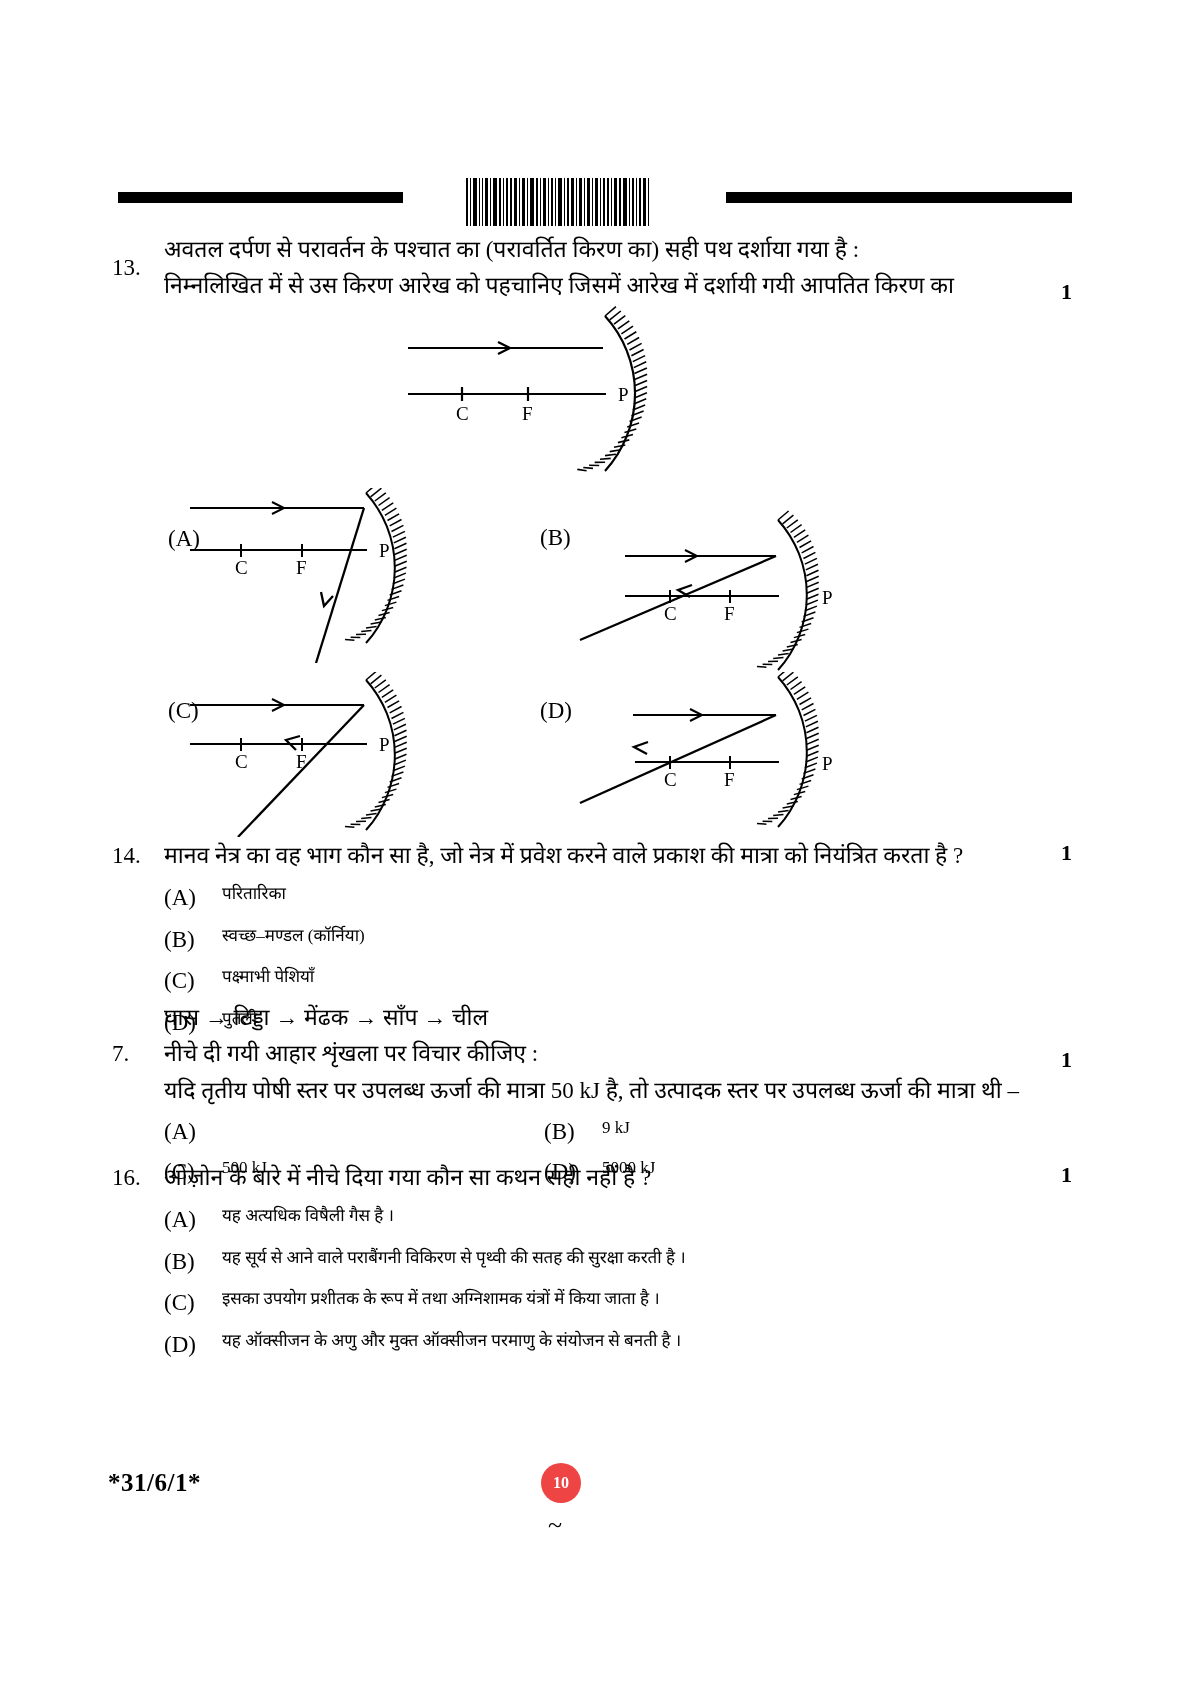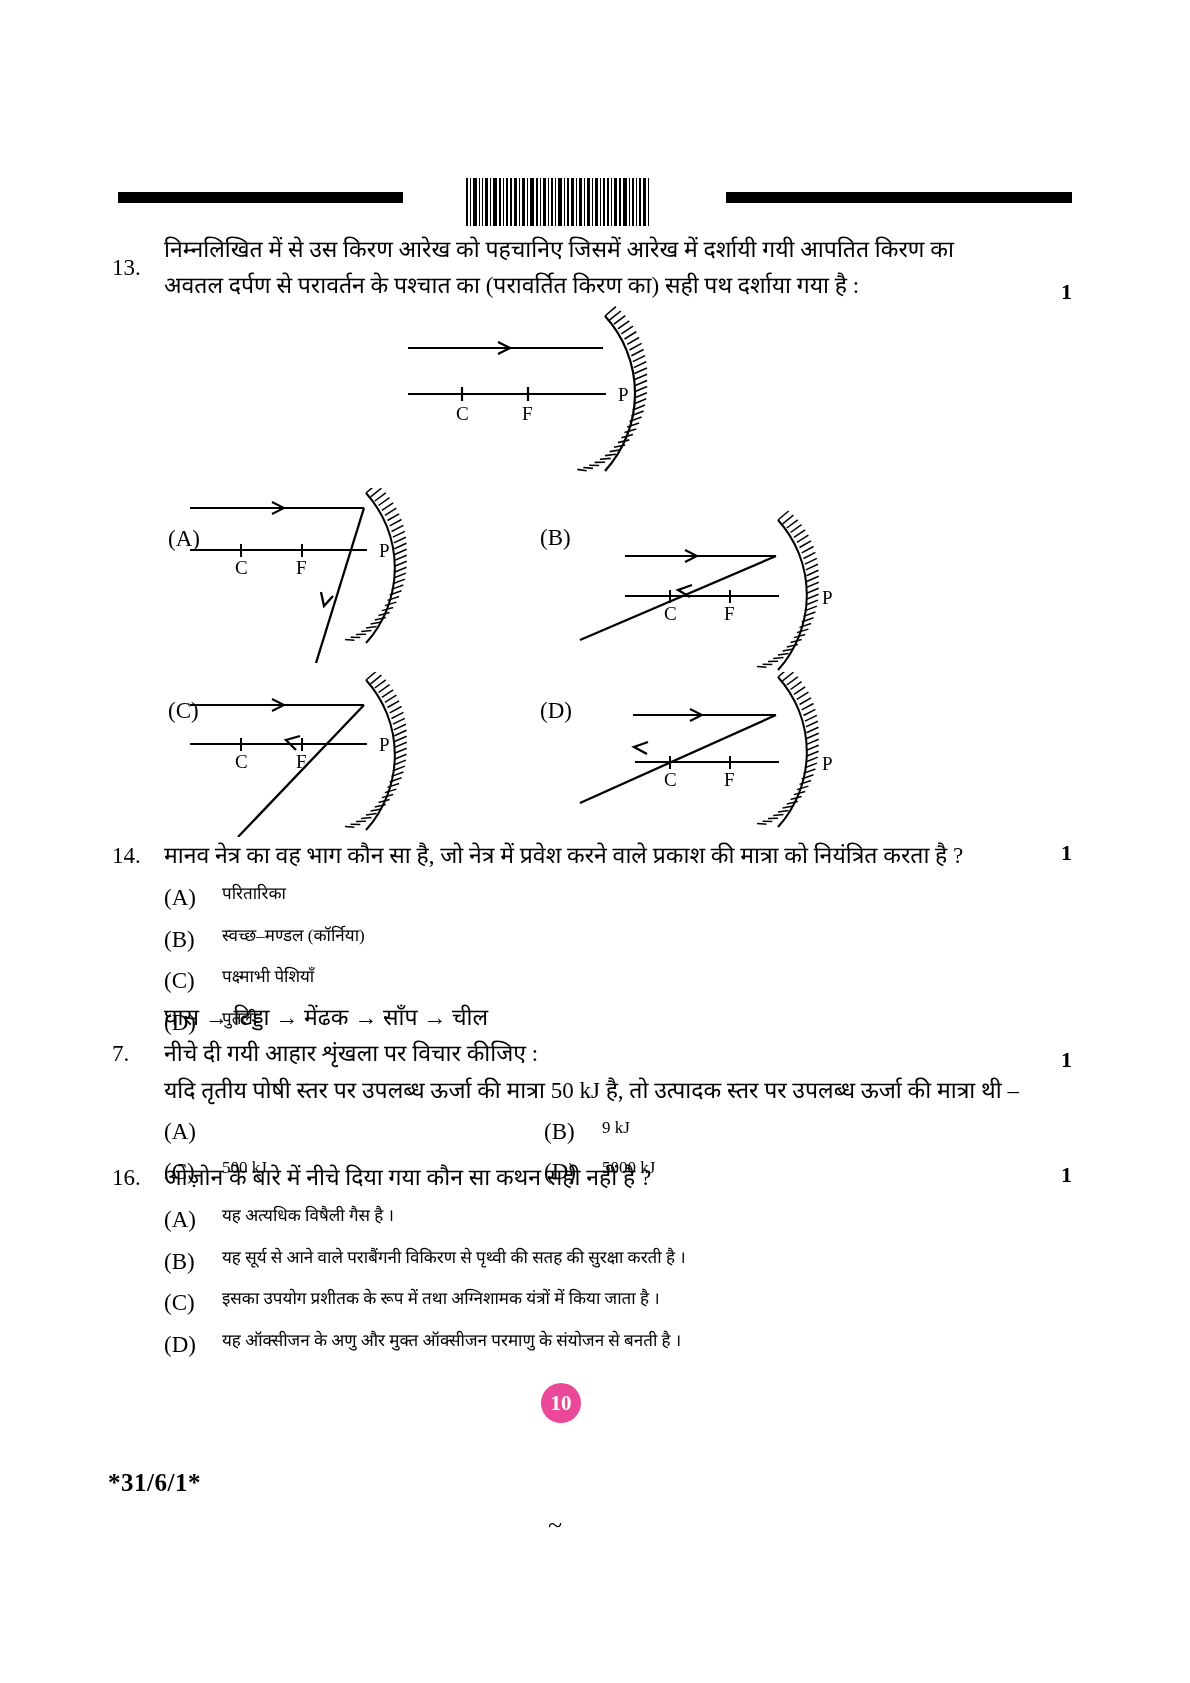--- a/index.html
+++ b/index.html
@@ -125,27 +125,27 @@
     position: absolute;
     left: 108px;
     top: 1469px;
     font-size: 25px;
     font-weight: bold;
     letter-spacing: 0.5px;
   }
   .page-badge {
     position: absolute;
     left: 541px;
-    top: 1383px;
+    top: 1463px;
     width: 40px;
     height: 40px;
     border-radius: 50%;
-    background: #ec4899;
+    background: #ef4444;
     color: #fff;
-    font-size: 21px;
+    font-size: 16px;
     font-weight: bold;
     display: flex;
     align-items: center;
     justify-content: center;
   }
   .tilde {
     position: absolute;
     left: 548px;
     top: 1510px;
     font-size: 26px;
@@ -213,22 +213,22 @@
         <i style="width: 3px;"></i>
         <i style="width: 6px;"></i>
         <i style="width: 2px;"></i>
       </div>
   </div>
 
   <div class="q" style="top:232px;">
     <div class="q-row">
       <div class="q-num">13.</div>
       <div class="q-body">
+        <div class="q-text">अवतल दर्पण से परावर्तन के पश्चात का (परावर्तित किरण का) सही पथ दर्शाया गया है :</div>
         <div class="q-text">निम्नलिखित में से उस किरण आरेख को पहचानिए जिसमें आरेख में दर्शायी गयी आपतित किरण का</div>
-        <div class="q-text">अवतल दर्पण से परावर्तन के पश्चात का (परावर्तित किरण का) सही पथ दर्शाया गया है :</div>
       </div>
     </div>
     <div class="marks" style="top:47px;">1</div>
   </div>
 
   <div class="diagram" style="left:400px; top:306px;">
     <svg width="260" height="175" viewBox="0 0 260 175">
 
       <g fill="none" stroke="#000" stroke-width="2.2">
         <path d="M 205 10 A 115 115 0 0 1 205 165"></path>

